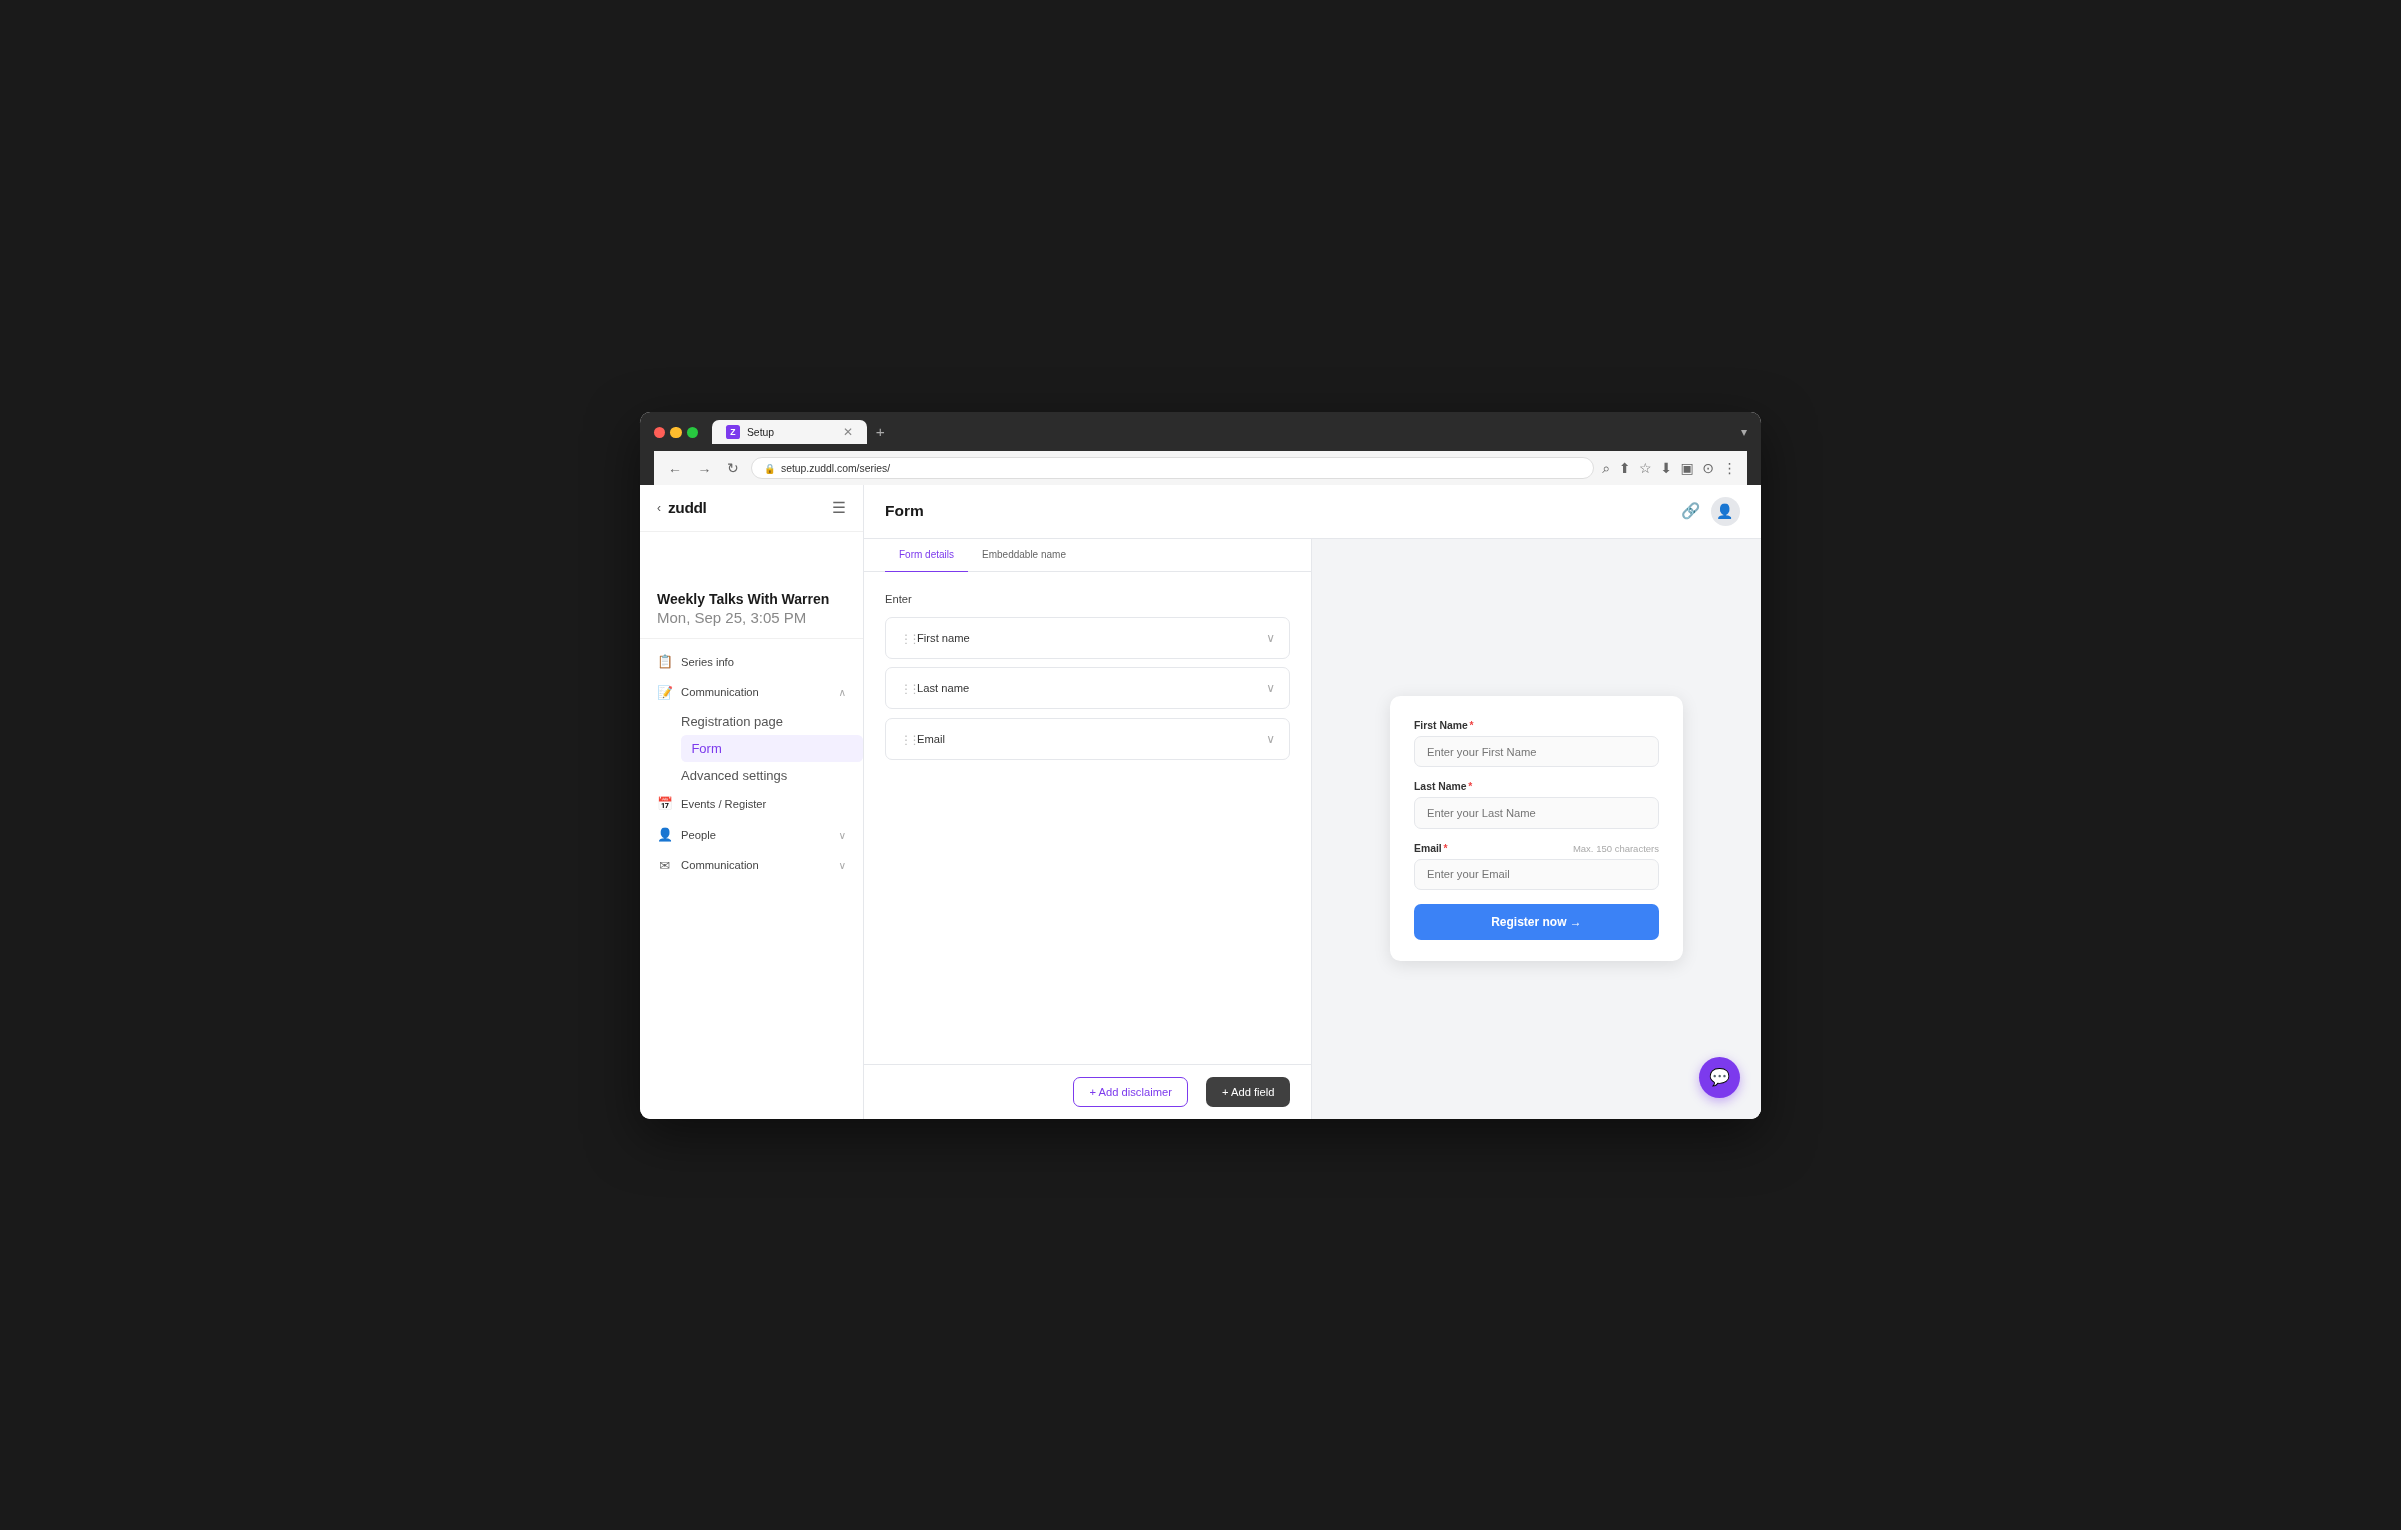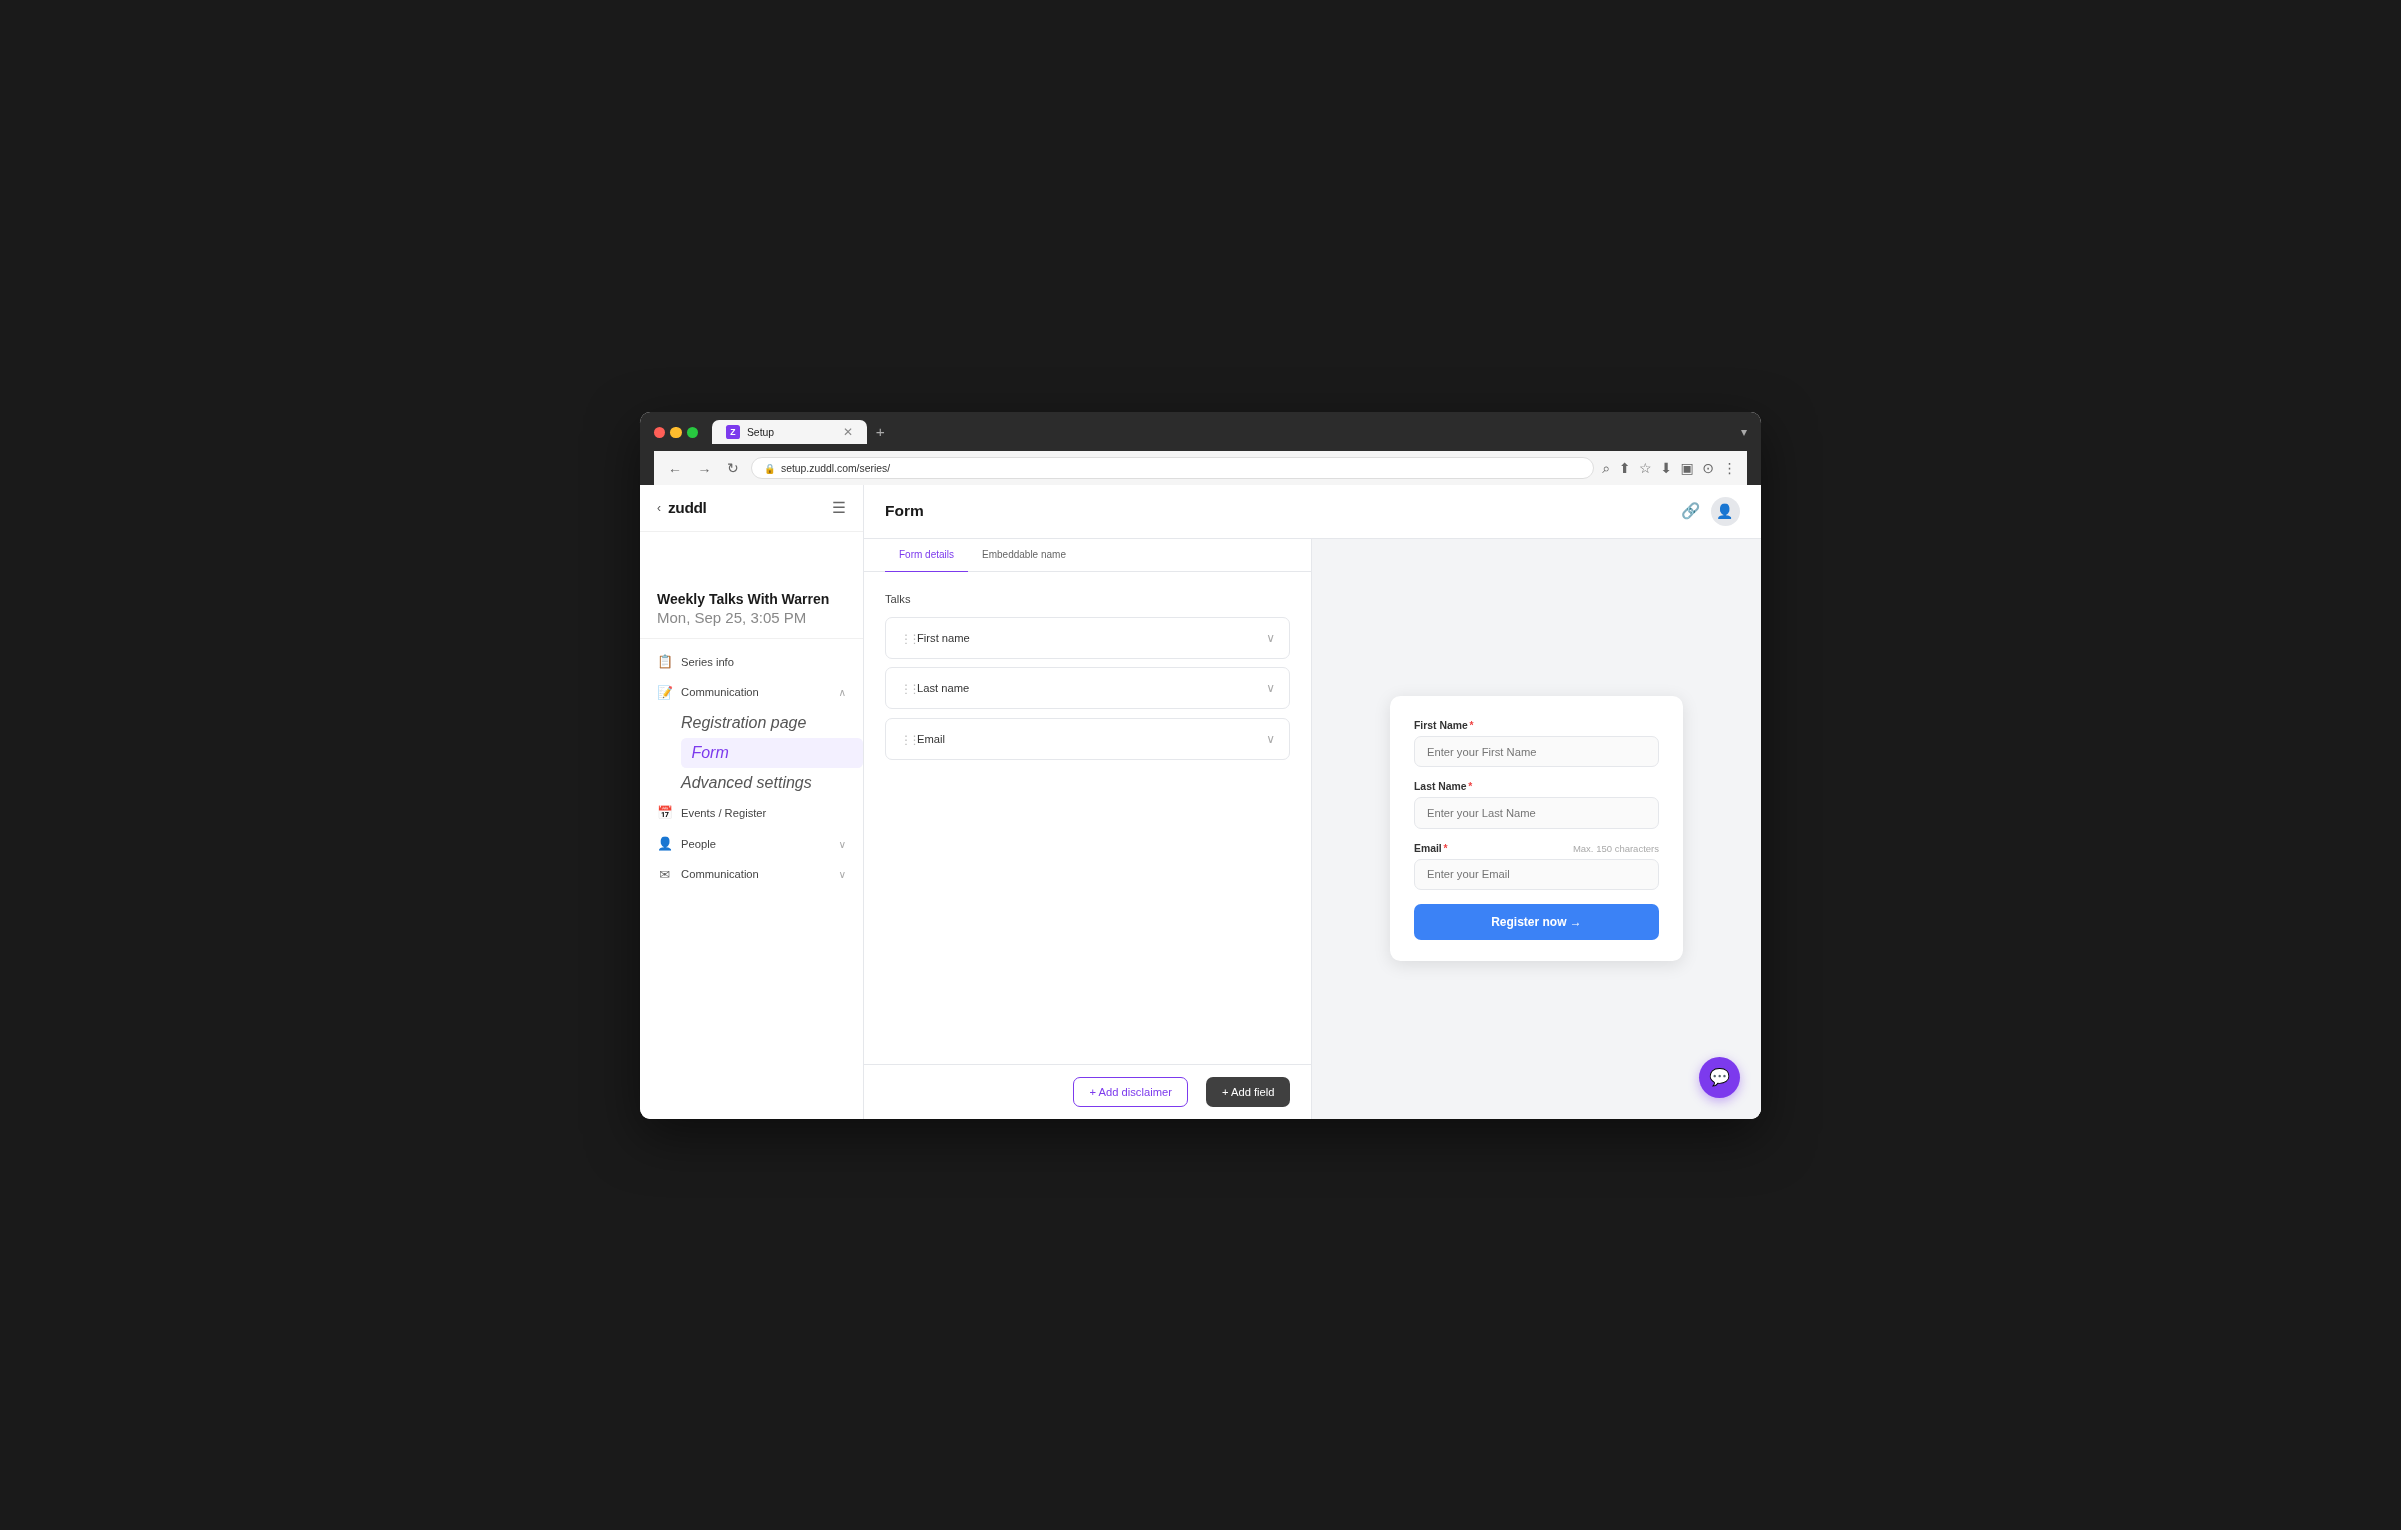--- a/index.html
+++ b/index.html
@@ -253,25 +253,24 @@
       font-size: 10.4px;
       color: #aaa;
     }
 
     .nav-sub {
       padding-left: 41px;
     }
 
     .nav-sub-item {
       padding: 6px 17px 6px 0;
-      font-size: 16px;
+      font-size: 13px;
       color: #555;
       cursor: pointer;
       display: block;
-      font-style: italic;
     }
 
     .nav-sub-item.active {
       color: #7c3aed;
       background: #f3f0ff;
       border-radius: 5.2px;
       padding: 6px 10.4px;
     }
 
     
@@ -633,21 +632,21 @@
 
       <div class="content-area">
 
         <div class="form-panel">
           <div class="form-tabs">
             <div class="form-tab active">Form details</div>
             <div class="form-tab">Embeddable name</div>
           </div>
 
           <div class="form-body">
-            <div class="fields-label">Talks</div>
+            <div class="fields-label">Enter</div>
 
             <div class="field-item">
               <span class="drag-dots"></span>
               <span class="field-name">First name</span>
               <span class="field-chevron">∨</span>
             </div>
 
             <div class="field-item">
               <span class="drag-dots"></span>
               <span class="field-name">Last name</span>

